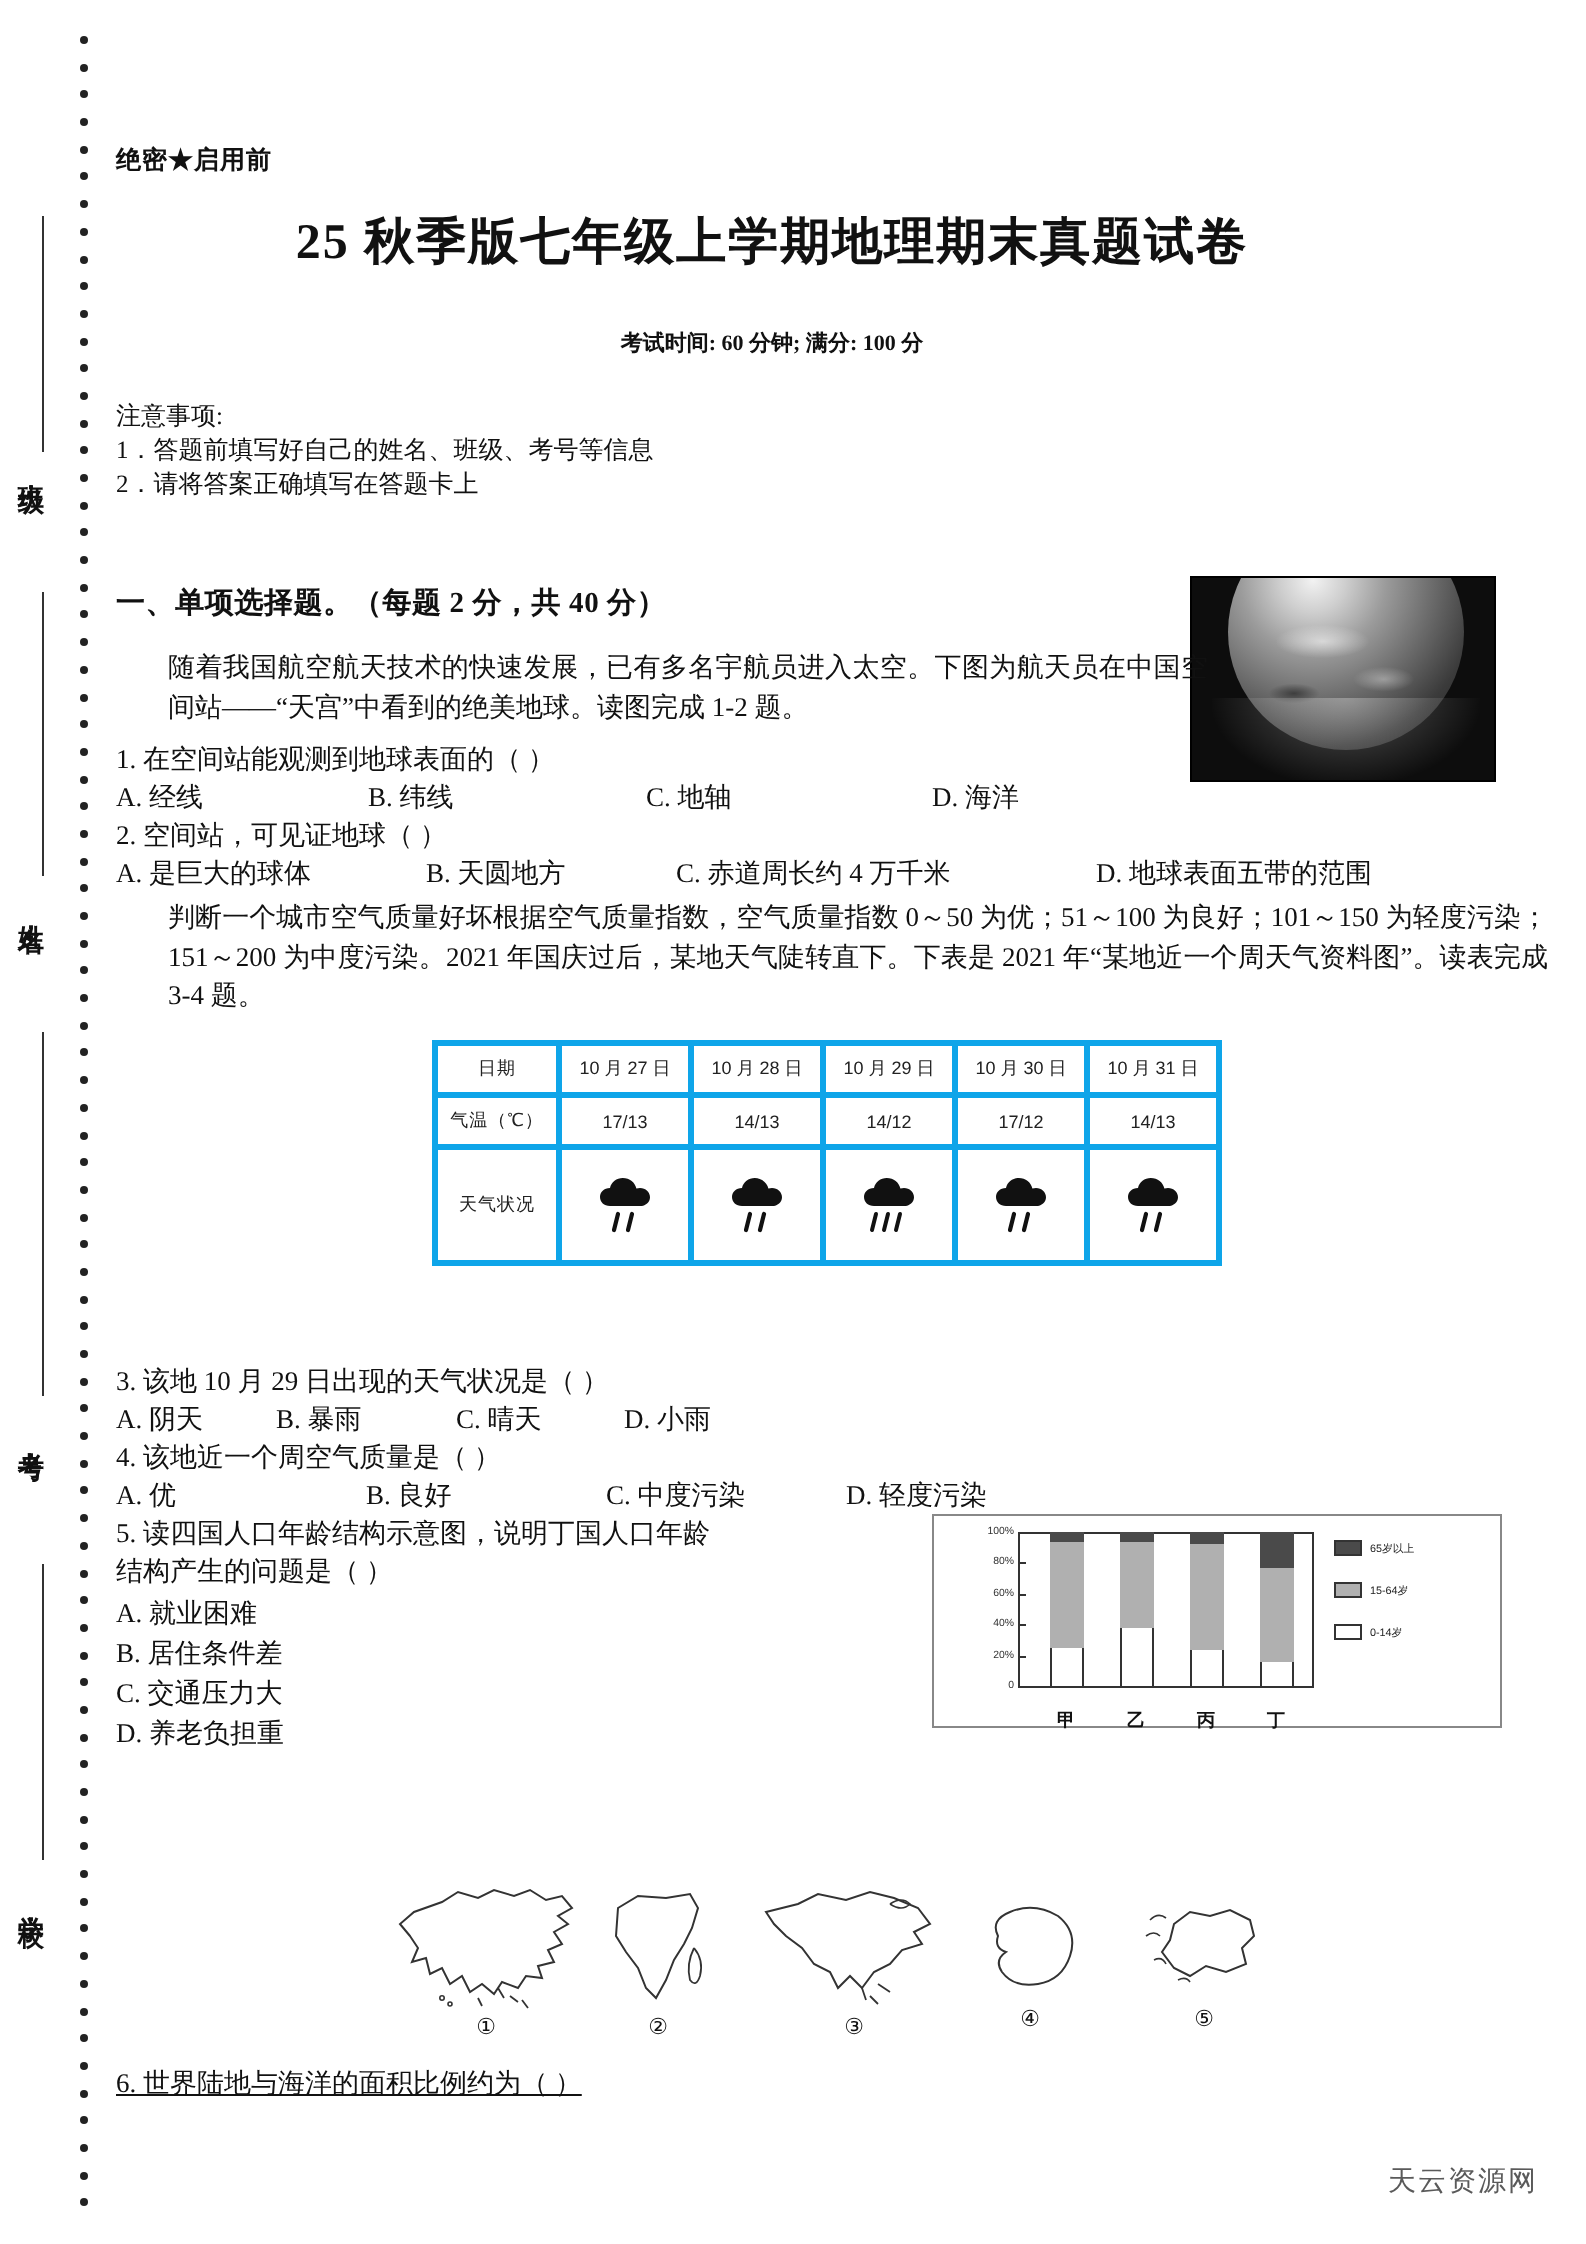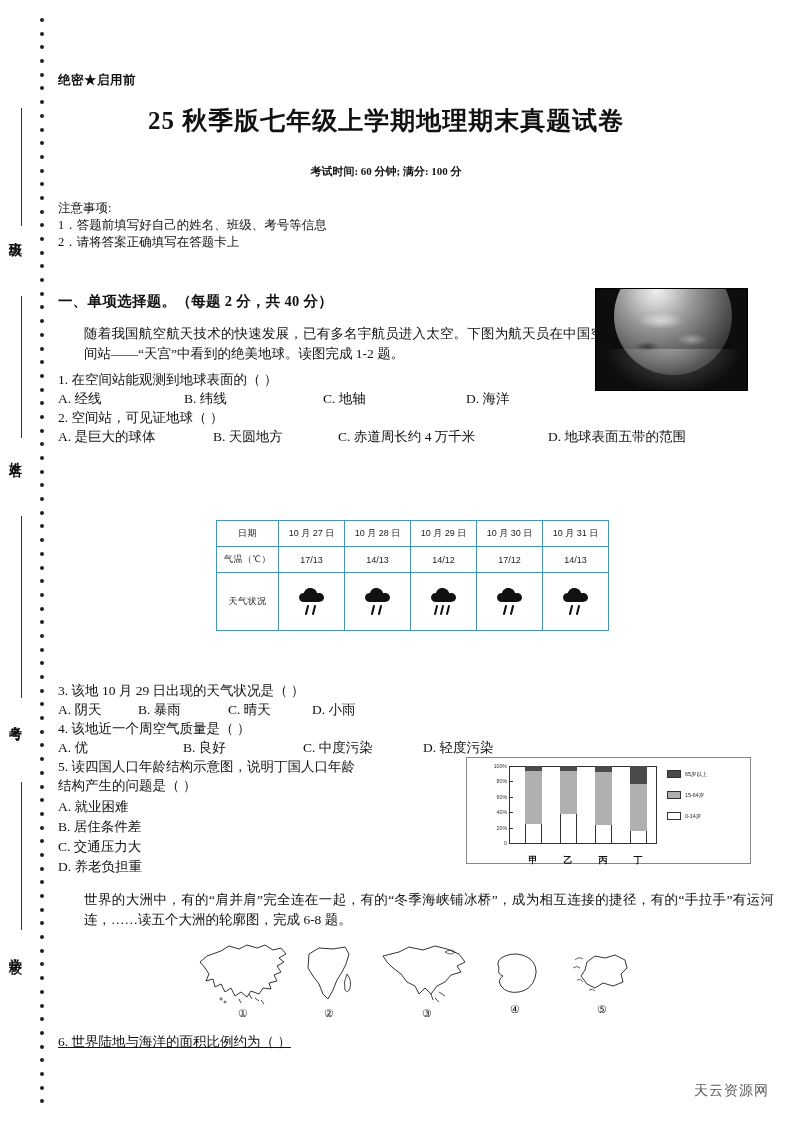--- a/index.html
+++ b/index.html
@@ -92,21 +92,21 @@
   }
 
   
   .wtable {
     position: absolute; left: 160px; top: 516px;
     border-collapse: collapse;
     font-size: 9px; font-family: "Liberation Sans", sans-serif;
     color: #222;
   }
   .wtable th, .wtable td {
-    border: 1px solid #0ea5e9; text-align: center; vertical-align: middle;
+    border: 3px solid #0ea5e9; text-align: center; vertical-align: middle;
     padding: 0; width: 66px; height: 26px; font-weight: normal;
   }
   .wtable th.rowhd, .wtable td.rowhd { width: 62px; font-weight: normal; letter-spacing: .5px; }
   .wtable tr.iconrow td { height: 58px; }
   svg.rainicon { display: block; margin: 0 auto; }
 
   
   .chartbox {
     position: absolute; left: 410px; top: 753px;
     width: 285px; height: 107px;
@@ -278,20 +278,21 @@
     </div>
 
     <div class="qline" style="top:404px;">2. 空间站，可见证地球（   ）</div>
     <div class="opts" style="top:423px; width:700px; display:flex;">
       <span style="width:155px;">A. 是巨大的球体</span>
       <span style="width:125px;">B. 天圆地方</span>
       <span style="width:210px;">C. 赤道周长约 4 万千米</span>
       <span>D. 地球表面五带的范围</span>
     </div>
 
+    <div class="para narrow" style="top:445px;">判断一个城市空气质量好坏根据空气质量指数，空气质量指数 0～50 为优；51～100 为良好；101～150 为轻度污染；151～200 为中度污染。2021 年国庆过后，某地天气陡转直下。下表是 2021 年“某地近一个周天气资料图”。读表完成 3-4 题。</div>
 
     <table class="wtable">
       <tbody>
           <tr>
         <td class="rowhd">日期</td>
         <td>10 月 27 日</td>
         <td>10 月 28 日</td>
         <td>10 月 29 日</td>
         <td>10 月 30 日</td>
         <td>10 月 31 日</td>
@@ -415,21 +416,20 @@
           <span class="swatch adult"></span>
           <span>15-64岁</span>
         </div>
         <div class="legrow">
           <span class="swatch young"></span>
           <span>0-14岁</span>
         </div>
       </div>
     </div>
 
-    <div class="para narrow" style="top:886px;">世界的大洲中，有的“肩并肩”完全连在一起，有的“冬季海峡铺冰桥”，成为相互连接的捷径，有的“手拉手”有运河连，……读五个大洲的轮廓图，完成 6-8 题。</div>
 
     <div class="continents">
       <div class="cont" style="left:0px; top:0px;">
         <svg width="104" height="64" viewBox="0 0 104 64">
           <path d="M14 26 L9 20 L16 14 L30 9 L38 4 L48 7 L56 3 L66 6 L74 3 L82 8 L90 6 L95 12 L88 16 L93 20 L86 24 L90 30 L83 33 L86 39 L78 41 L80 47 L72 46 L68 52 L60 49 L56 55 L50 50 L44 54 L40 46 L34 50 L30 42 L24 45 L22 37 L15 39 L18 32 Z" fill="none" stroke="#333" stroke-width="1"></path>
           <path d="M58 52 l3 5 M64 56 l4 3 M70 58 l3 4 M48 57 l2 4" fill="none" stroke="#333" stroke-width="0.9"></path>
           <circle cx="30" cy="57" r="1.1" fill="none" stroke="#333" stroke-width="0.8"></circle>
           <circle cx="34" cy="60" r="1" fill="none" stroke="#333" stroke-width="0.8"></circle>
         </svg>
         <div class="cnum">①</div>

